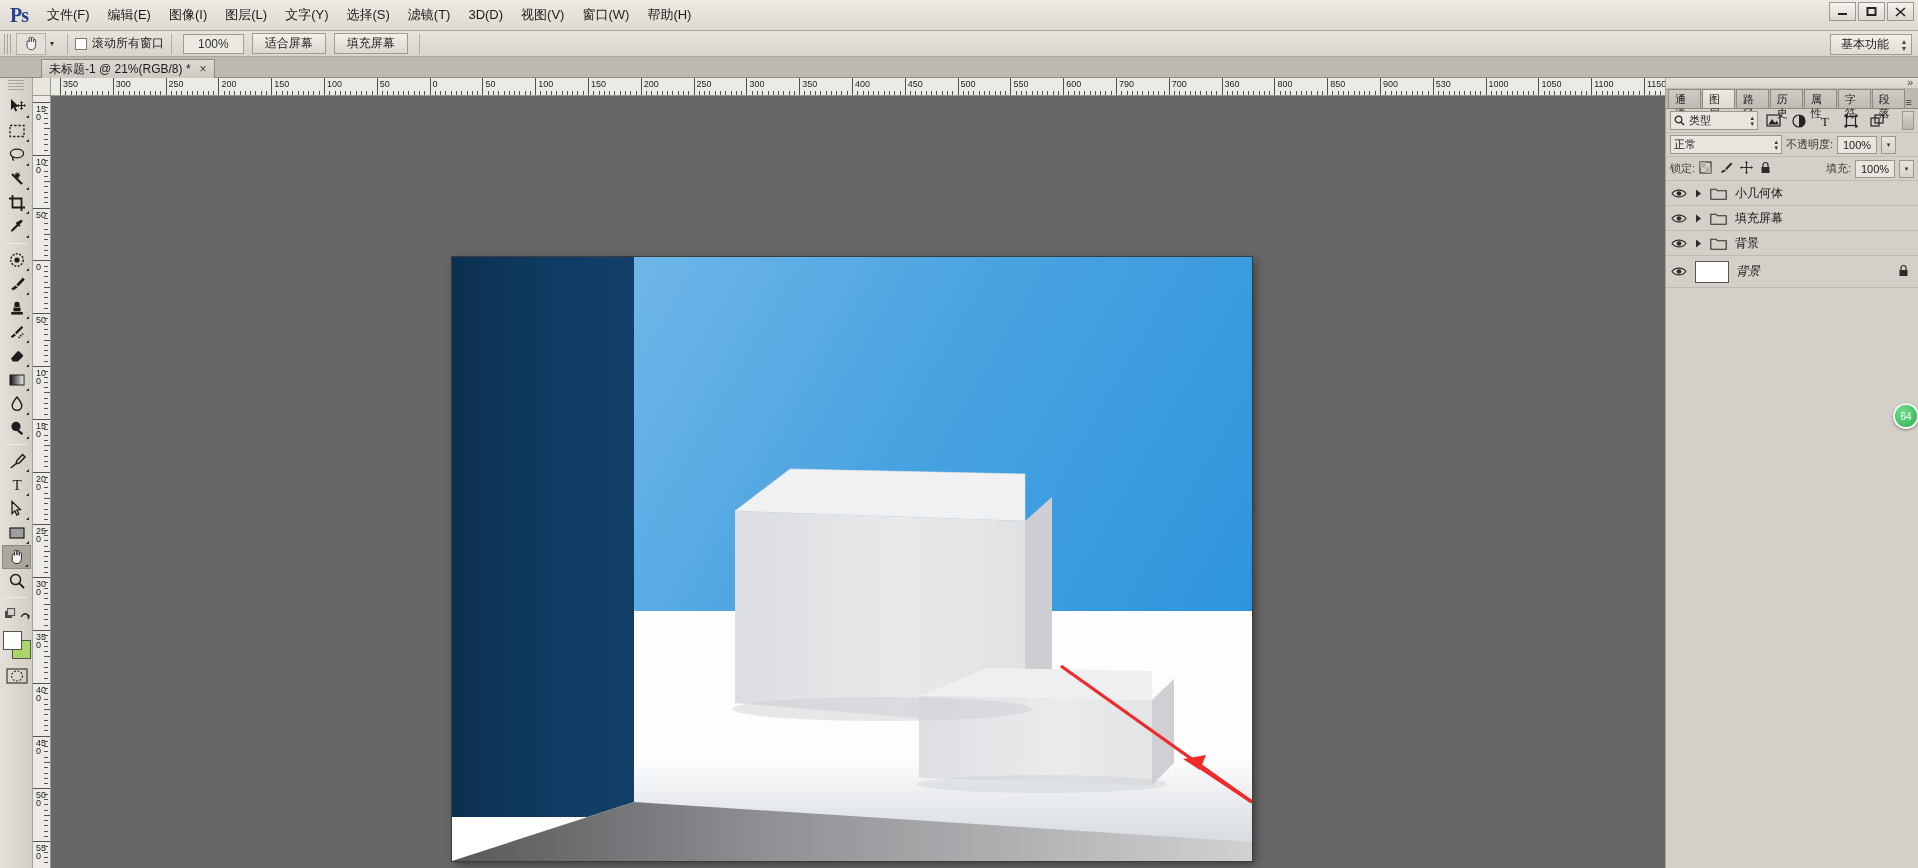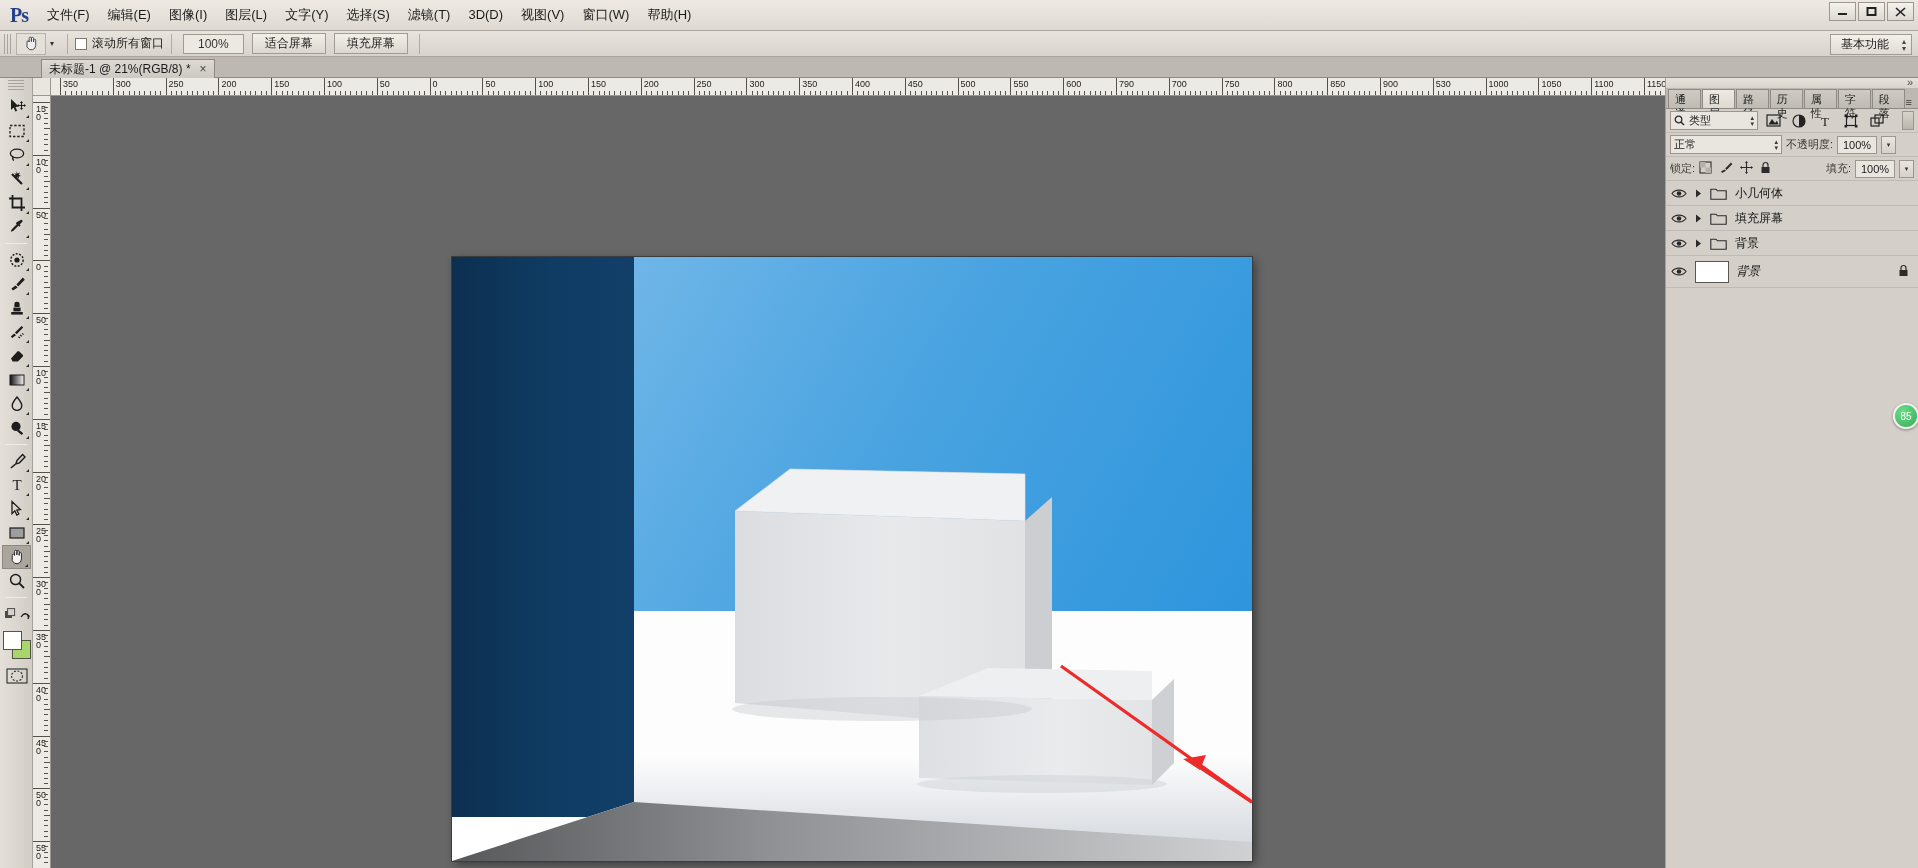--- a/index.html
+++ b/index.html
@@ -701,21 +701,21 @@
       <div class="rh-tick" style="left: 1123.08px; height: 4px; top: 13px;"></div>
       <div class="rh-tick" style="left: 1128.36px; height: 4px; top: 13px;"></div>
       <div class="rh-tick" style="left: 1133.64px; height: 4px; top: 13px;"></div>
       <div class="rh-tick" style="left: 1138.92px; height: 4px; top: 13px;"></div>
       <div class="rh-tick" style="left: 1144.2px; height: 7px; top: 13px;"></div>
       <div class="rh-tick" style="left: 1149.48px; height: 4px; top: 13px;"></div>
       <div class="rh-tick" style="left: 1154.76px; height: 4px; top: 13px;"></div>
       <div class="rh-tick" style="left: 1160.04px; height: 4px; top: 13px;"></div>
       <div class="rh-tick" style="left: 1165.32px; height: 4px; top: 13px;"></div>
       <div class="rh-tick" style="left: 1170.6px; height: 17px;"></div>
-      <div class="rh-lab" style="left: 1170.6px;">750</div>
+      <div class="rh-lab" style="left: 1170.6px;">360</div>
       <div class="rh-tick" style="left: 1175.88px; height: 4px; top: 13px;"></div>
       <div class="rh-tick" style="left: 1181.16px; height: 4px; top: 13px;"></div>
       <div class="rh-tick" style="left: 1186.44px; height: 4px; top: 13px;"></div>
       <div class="rh-tick" style="left: 1191.72px; height: 4px; top: 13px;"></div>
       <div class="rh-tick" style="left: 1197px; height: 7px; top: 13px;"></div>
       <div class="rh-tick" style="left: 1202.28px; height: 4px; top: 13px;"></div>
       <div class="rh-tick" style="left: 1207.56px; height: 4px; top: 13px;"></div>
       <div class="rh-tick" style="left: 1212.84px; height: 4px; top: 13px;"></div>
       <div class="rh-tick" style="left: 1218.12px; height: 4px; top: 13px;"></div>
       <div class="rh-tick" style="left: 1223.4px; height: 17px;"></div>
@@ -1191,16 +1191,16 @@
             <svg width="11" height="13" viewBox="0 0 11 13">
                 <path d="M3 6 L3 4 a2.5 2.5 0 0 1 5 0 L8 6" fill="none" stroke="#2b2b2b" stroke-width="1.2"></path>
                 <rect x="1.5" y="6" width="8" height="6" fill="#2b2b2b"></rect>
               </svg>
           </span>
         </div>
 
       </div>
     </div>
 
-    <div class="badge">85</div>
+    <div class="badge">64</div>
   </div>
 
 </div>
 
 </body></html>

